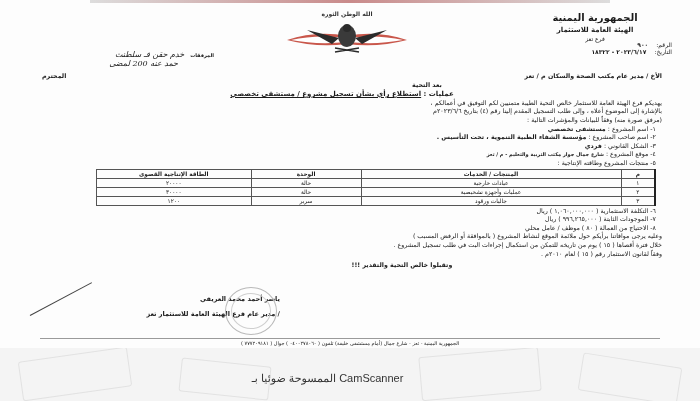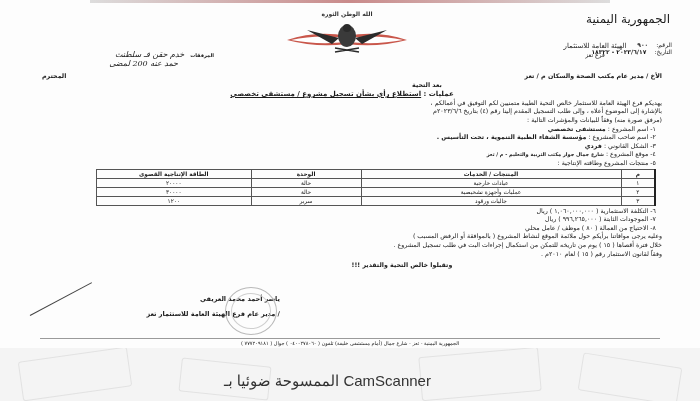--- a/index.html
+++ b/index.html
@@ -15,22 +15,22 @@
   .ref-en { position: absolute; left: 14px; top: 50px; width: 200px; direction: rtl; font-size: 7px; }
   .ref-en .row { display: flex; gap: 6px; align-items: center; }
   .ref-en .lbl { font-size: 5px; font-weight: bold; }
   .ref-en .val { font-family: "DejaVu Serif", serif; font-style: italic; font-size: 8px; }
   
   .emblem { position: absolute; left: 272px; top: 10px; width: 150px; height: 48px; text-align: center; }
   .emblem .motto { font-size: 6px; font-weight: bold; color: #333; direction: rtl; }
   .emblem svg { display: block; margin: 1px auto 0; }
   
   .ar-head { position: absolute; right: 30px; top: 12px; width: 150px; text-align: center; direction: rtl; }
-  .ar-head .a1 { font-size: 12px; font-weight: normal; text-align: right; }
-  .ar-head .a2 { font-size: 7px; font-weight: normal; margin-top: 16px; }
+  .ar-head .a1 { font-size: 10px; font-weight: bold; }
+  .ar-head .a2 { font-size: 7px; font-weight: bold; margin-top: 3px; }
   .ar-head .a3 { font-size: 6px; margin-top: 1px; }
   .ar-ref { position: absolute; right: 28px; top: 41px; width: 150px; direction: rtl; font-size: 6px; }
   .ar-ref .row { display: flex; gap: 8px; }
   .ar-ref .val { font-weight: bold; }
   
   .body { position: absolute; left: 22px; top: 72px; width: 640px; direction: rtl; font-size: 6.3px; line-height: 8.6px; font-weight: bold; }
   .addr { display: flex; justify-content: space-between; }
   .addr .to { font-weight: bold; }
   .greet { text-align: center; width: 100%; padding-left: 170px; }
   .subject { text-align: center; font-size: 7px; margin-top: 1px; }
@@ -44,21 +44,21 @@
   table.prod { border-right: 2.5px solid #222; }
   .closing { text-align: center; padding-left: 120px; margin-top: 3px; }
   .sign { position: absolute; left: 60px; top: 292px; width: 220px; direction: rtl; font-size: 6.5px; font-weight: bold; line-height: 15px; }
   .stamp { position: absolute; left: 225px; top: 287px; width: 52px; height: 48px; border: 1px solid #b9b9b9; border-radius: 50%; }
   .stamp::after { content: ""; position: absolute; left: 5px; top: 5px; right: 5px; bottom: 5px; border: 0.8px solid #cfcfcf; border-radius: 50%; }
   .sig-line { position: absolute; left: 30px; top: 315px; width: 70px; height: 1px; background: #444; transform: rotate(-28deg); transform-origin: left; }
   .footer-rule { position: absolute; left: 40px; top: 338px; width: 620px; height: 1px; background: #9a9a9a; }
   .footer { position: absolute; left: 40px; top: 340px; width: 620px; direction: rtl; font-size: 5px; text-align: center; }
   .scanbg { position: absolute; left: 0; top: 348px; width: 700px; height: 53px; background: #f4f4f4; overflow: hidden; }
   .scanbg .sh { position: absolute; border: 1px solid #e2e2e2; border-radius: 3px; }
-  .camscan { position: absolute; left: 0; top: 372px; width: 655px; text-align: center; font-size: 15px; color: #333; font-family: "Liberation Sans", sans-serif; }
+  .camscan { position: absolute; left: 0; top: 372px; width: 655px; text-align: center; font-size: 11px; color: #333; font-family: "Liberation Sans", sans-serif; }
   .camscan .ar { direction: rtl; unicode-bidi: isolate; }
 </style>
 </head>
 <body>
 
 <div class="page">
   <div class="topbar"></div>
 
   <div class="ref-en">
     <div class="row">

